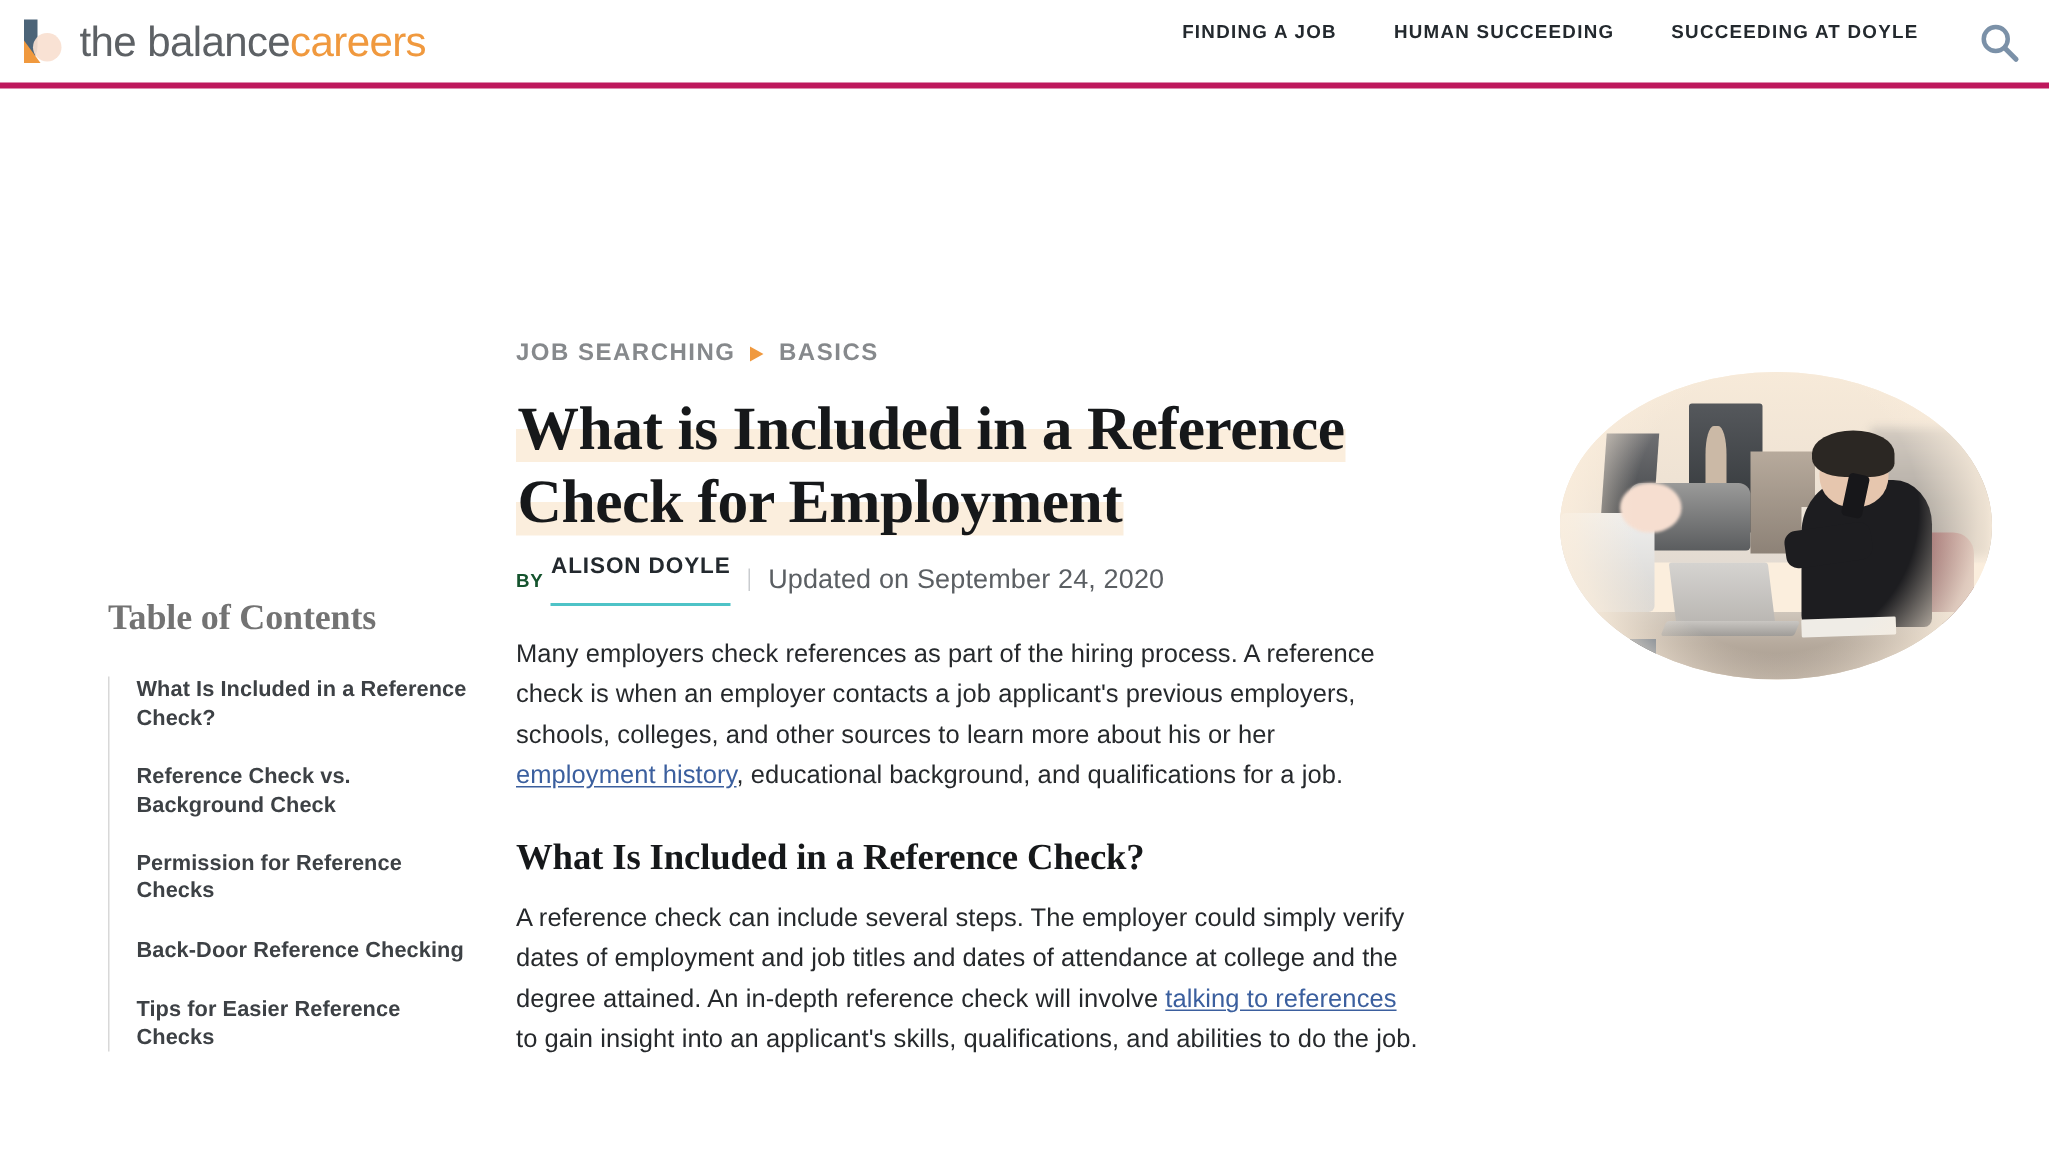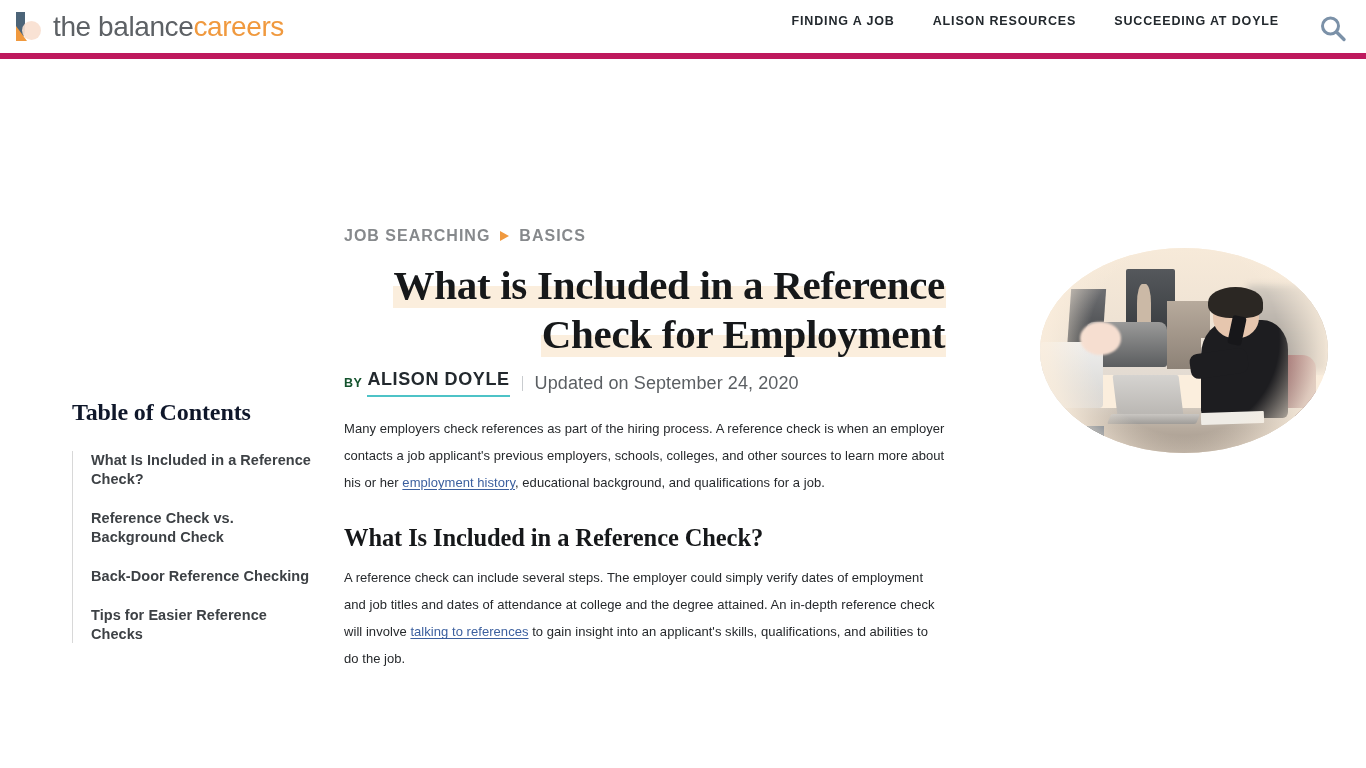--- a/index.html
+++ b/index.html
@@ -9,21 +9,21 @@
     overflow: hidden;
     background: #ffffff;
     font-family: "Liberation Sans", sans-serif;
     -webkit-font-smoothing: antialiased;
   }
 
   
   .site-header {
     position: relative;
     height: 59px;
-    border-bottom: 6px solid #be185d;
+    border-bottom: 4px solid #be185d;
     display: flex;
     align-items: center;
     background: #fff;
   }
   .brand {
     display: flex;
     align-items: center;
     margin-left: 14px;
     text-decoration: none;
     cursor: pointer;
@@ -87,21 +87,21 @@
   .toc {
     position: absolute;
     left: 72px;
     top: 340px;
     width: 250px;
   }
   .toc-title {
     font-family: "Liberation Serif", serif;
     font-weight: bold;
     font-size: 24px;
-    color: #0f172a;
+    color: #737373;
     margin: 0 0 26px 0;
     line-height: 1.1;
     letter-spacing: -0.1px;
   }
   .toc-list {
     list-style: none;
     margin: 0;
     padding: 0 0 0 18px;
     border-left: 1px solid #d8d8d8;
   }
@@ -147,21 +147,20 @@
   }
 
   .headline {
     font-family: "Liberation Serif", serif;
     font-weight: bold;
     font-size: 41px;
     line-height: 49px;
     color: #16181a;
     margin: 0 0 10px 0;
     letter-spacing: -0.3px;
-    text-align: right;
   }
   .headline .hl {
     background-image: linear-gradient(to top, #fbeedd 0, #fbeedd 22px, transparent 22px);
     padding: 0 1px;
     box-decoration-break: clone;
     -webkit-box-decoration-break: clone;
   }
 
   .byline {
     display: flex;
@@ -175,36 +174,36 @@
     color: #14532d;
     font-weight: bold;
     letter-spacing: 0.5px;
     font-size: 12.5px;
     margin-right: 5px;
   }
   .byline-author {
     color: #23292e;
     font-weight: bold;
     letter-spacing: 0.6px;
-    font-size: 18px;
+    font-size: 15px;
     text-decoration: none;
     border-bottom: 2px solid #4ec3c7;
-    padding-bottom: 5px;
+    padding-bottom: 16px;
     cursor: pointer;
   }
   .byline-divider {
     width: 1px;
     height: 15px;
     background: #c9cccf;
     margin: 0 12px;
   }
   .byline-date { color: #5b5f63; font-size: 18px; }
 
   .body-p {
-    font-size: 13px;
+    font-size: 17px;
     line-height: 27px;
     color: #26292c;
     margin: 0 0 18px 0;
     letter-spacing: 0.05px;
   }
   .body-p a, .inline-link {
     color: #3b5f9e;
     text-decoration: underline;
     text-underline-offset: 2px;
     cursor: pointer;
@@ -368,21 +367,21 @@
         <circle cx="17.5" cy="20.5" r="9.5" fill="#f9dfd0" opacity="0.92"></circle>
       </svg>
     </span>
     <span class="brand-wordmark">
       <span class="wm-the">the </span><span class="wm-balance">balance</span><span class="wm-careers">careers</span>
     </span>
   </a>
 
   <nav class="main-nav">
     <a class="nav-link" href="#">FINDING A JOB</a>
-    <a class="nav-link" href="#">ALISON RESOURCES</a>
+    <a class="nav-link" href="#">HUMAN SUCCEEDING</a>
     <a class="nav-link" href="#">SUCCEEDING AT DOYLE</a>
   </nav>
 
   <button class="search-btn" aria-label="Search">
     <span>
       <svg width="30" height="30" viewBox="0 0 30 30" xmlns="http://www.w3.org/2000/svg">
         <circle cx="12.5" cy="12" r="8" fill="none" stroke="#7b91a8" stroke-width="3"></circle>
         <line x1="18.5" y1="18" x2="26" y2="25.5" stroke="#7b91a8" stroke-width="3.4" stroke-linecap="round"></line>
       </svg>
     </span>
@@ -393,20 +392,23 @@
 <div class="page">
 
   <aside class="toc">
     <h2 class="toc-title">Table of Contents</h2>
     <ul class="toc-list">
       <li class="toc-item">
         <a class="toc-link" href="#">What Is Included in a Reference Check?</a>
       </li>
       <li class="toc-item">
         <a class="toc-link" href="#">Reference Check vs. Background Check</a>
+      </li>
+      <li class="toc-item">
+        <a class="toc-link" href="#">Permission for Reference Checks</a>
       </li>
       <li class="toc-item">
         <a class="toc-link" href="#">Back-Door Reference Checking</a>
       </li>
       <li class="toc-item">
         <a class="toc-link" href="#">Tips for Easier Reference Checks</a>
       </li>
     </ul>
   </aside>
 

